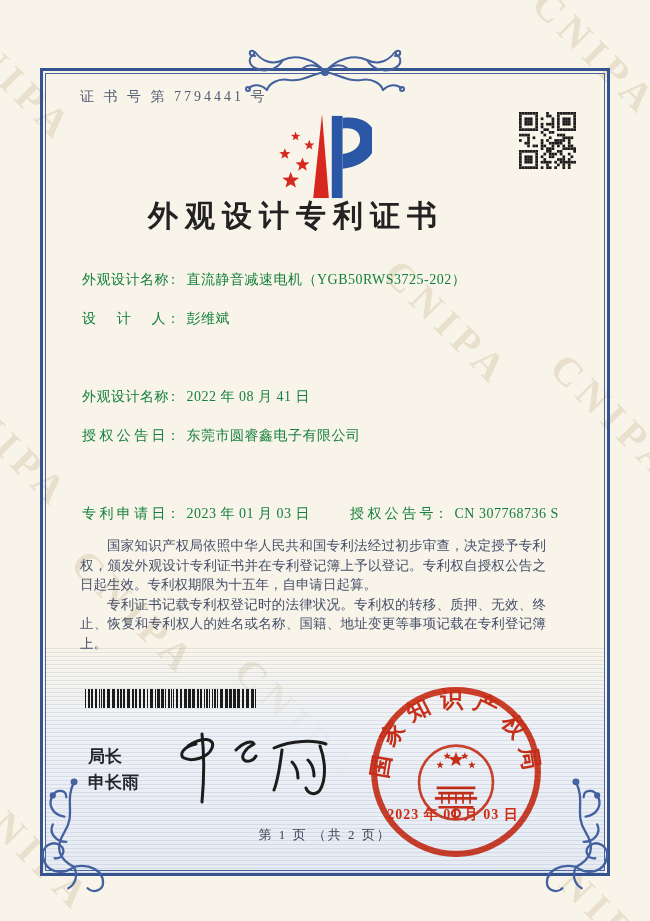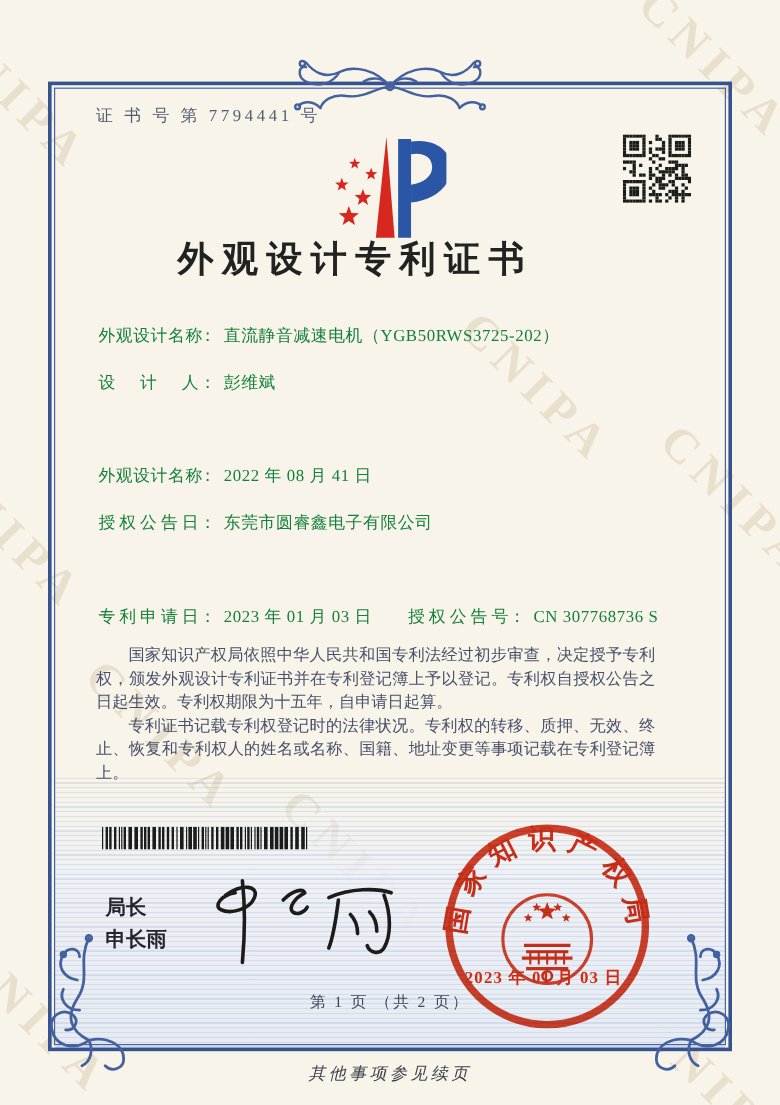--- a/index.html
+++ b/index.html
@@ -31,21 +31,21 @@
   .logo{position:absolute;left:272px;top:112px;width:100px;height:88px;z-index:2;}
   .title{position:absolute;left:0;top:196px;width:592px;text-align:center;
          font-size:30px;font-weight:bold;letter-spacing:7px;color:#222;z-index:2;}
 
   
   .field{position:absolute;left:82px;font-size:14px;color:#15803d;
          letter-spacing:0.5px;white-space:nowrap;z-index:2;}
   .flabel{display:inline-block;width:84px;text-align:justify;text-align-last:justify;
           vertical-align:bottom;}
   .fvalue{margin-left:6px;}
-  .grant-no{margin-left:26px;}
+  .grant-no{margin-left:36px;}
 
   
   .paras{position:absolute;left:80px;top:536px;width:466px;font-size:13.5px;
          line-height:19.5px;text-align:justify;color:#46506a;z-index:2;}
   .paras p{margin:0;text-indent:2em;}
 
   .barcode{position:absolute;left:85px;top:689px;width:174px;height:19px;z-index:2;}
 
   
   .sig-labels{position:absolute;left:88px;top:744px;z-index:2;
@@ -467,14 +467,13 @@
         </g>
       <path d="M78,118 h44 M80,124 h40 M76,130 h48" fill="none" stroke-width="3"></path>
       <path d="M84,124 v12 M92,124 v12 M100,124 v12 M108,124 v12 M116,124 v12" fill="none" stroke-width="2"></path>
       <path d="M80,140 h40" fill="none" stroke-width="3"></path>
       <circle cx="100" cy="147" r="4.5" fill="none" stroke-width="2.5"></circle>
     </g>
   </svg>
   <div class="seal-date">2023 年 01 月 03 日</div>
 
   <div class="page-info">第 1 页 （共 2 页）</div>
-  <div class="cont-note">其他事项参见续页</div>
 </div>
 
 </body></html>

